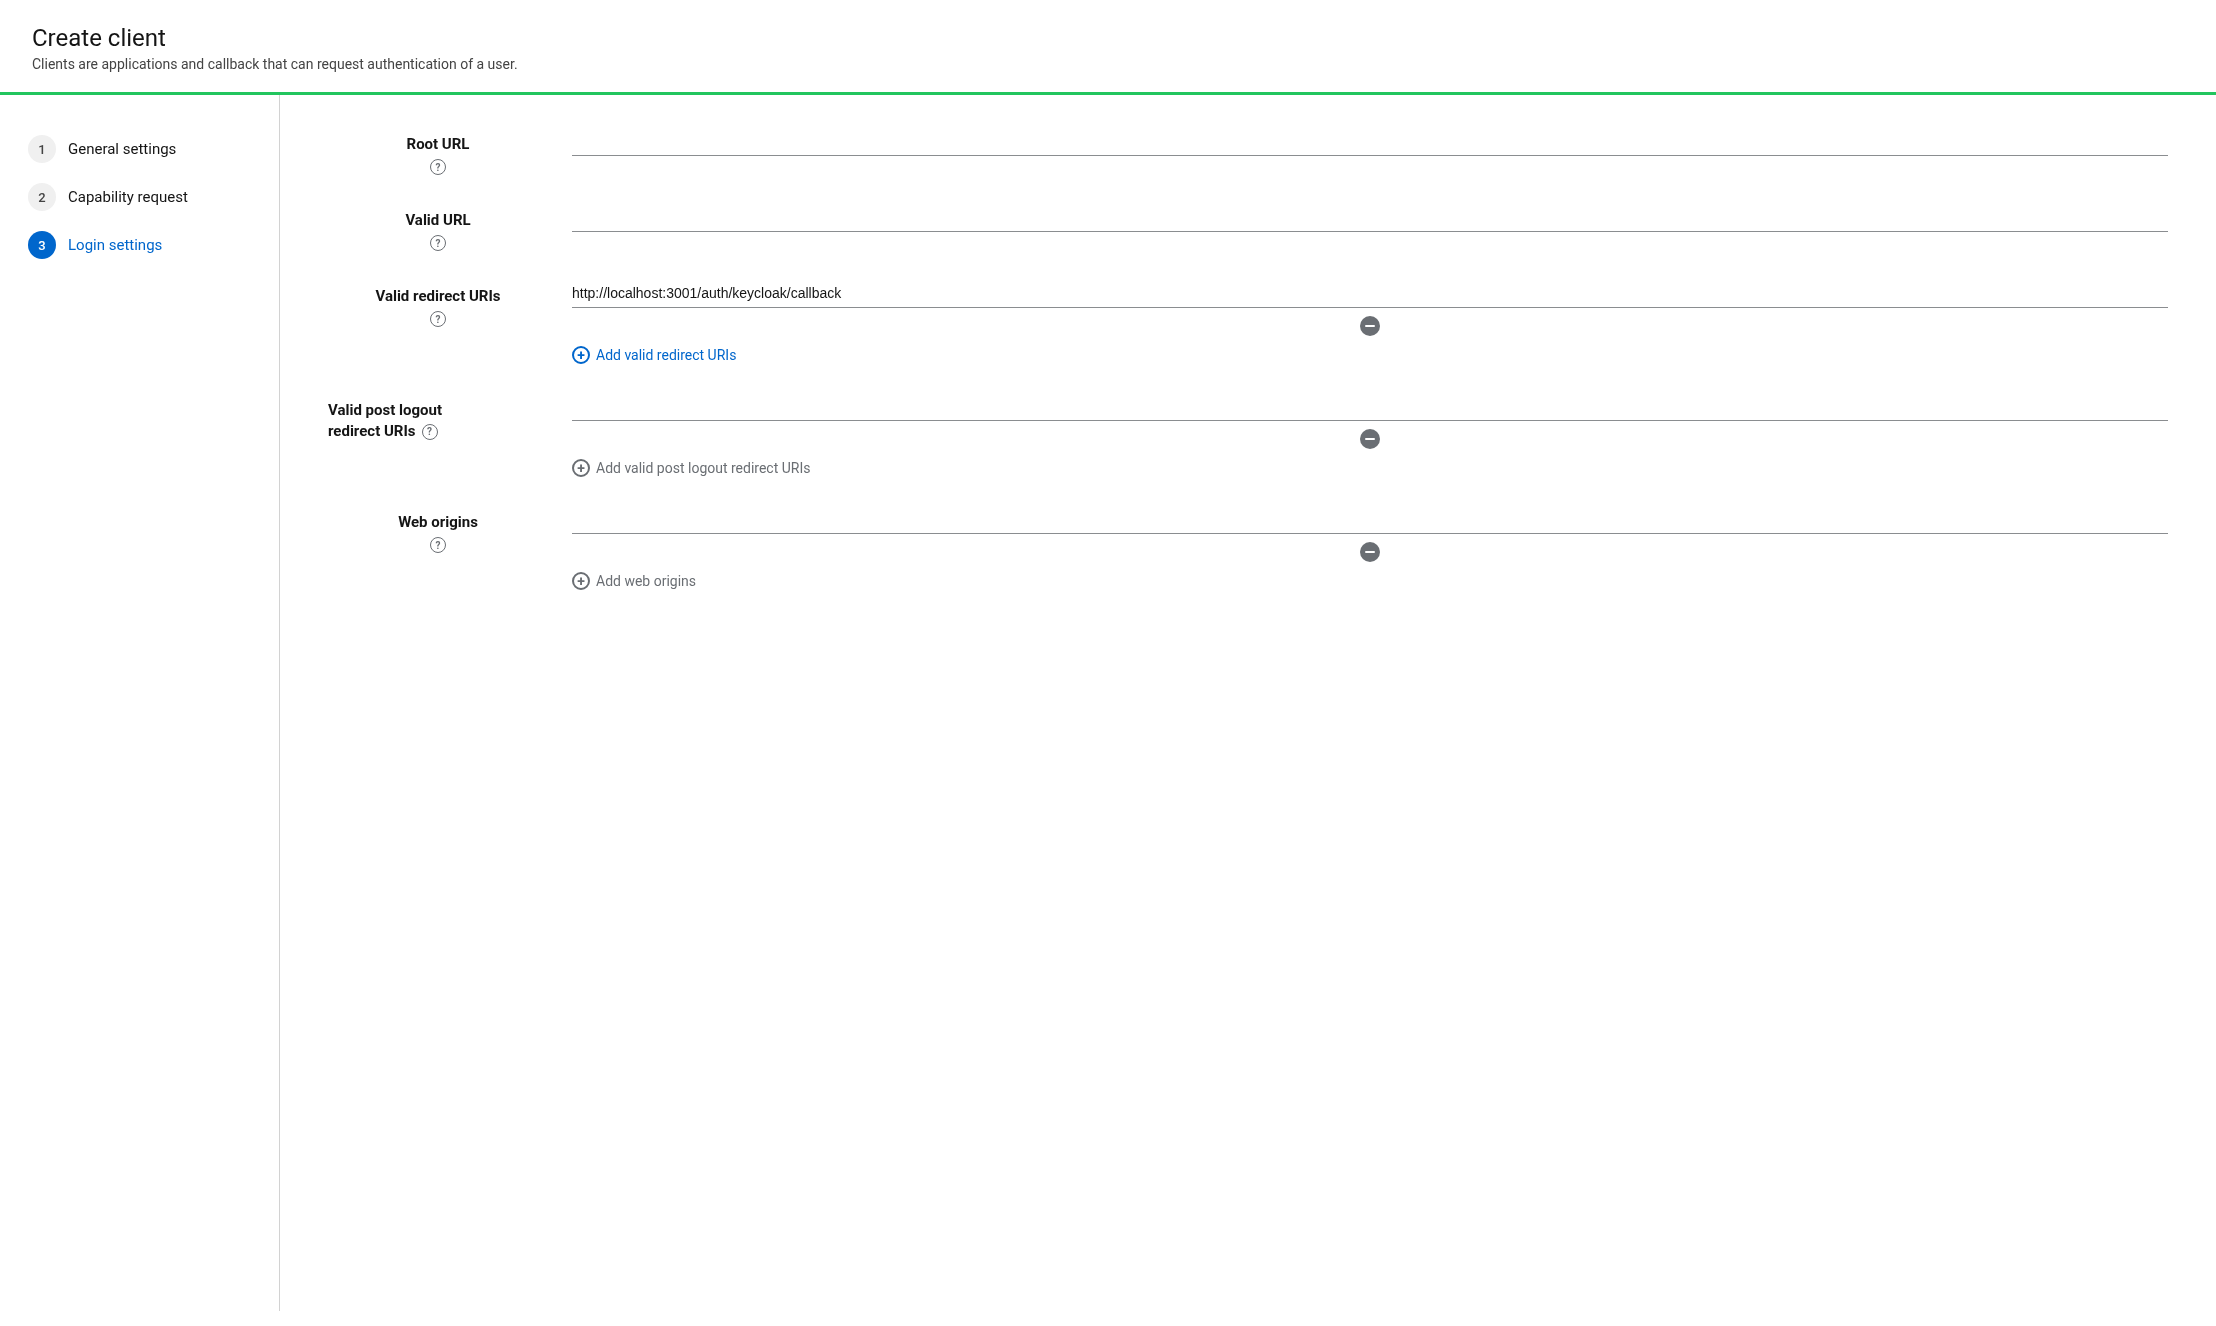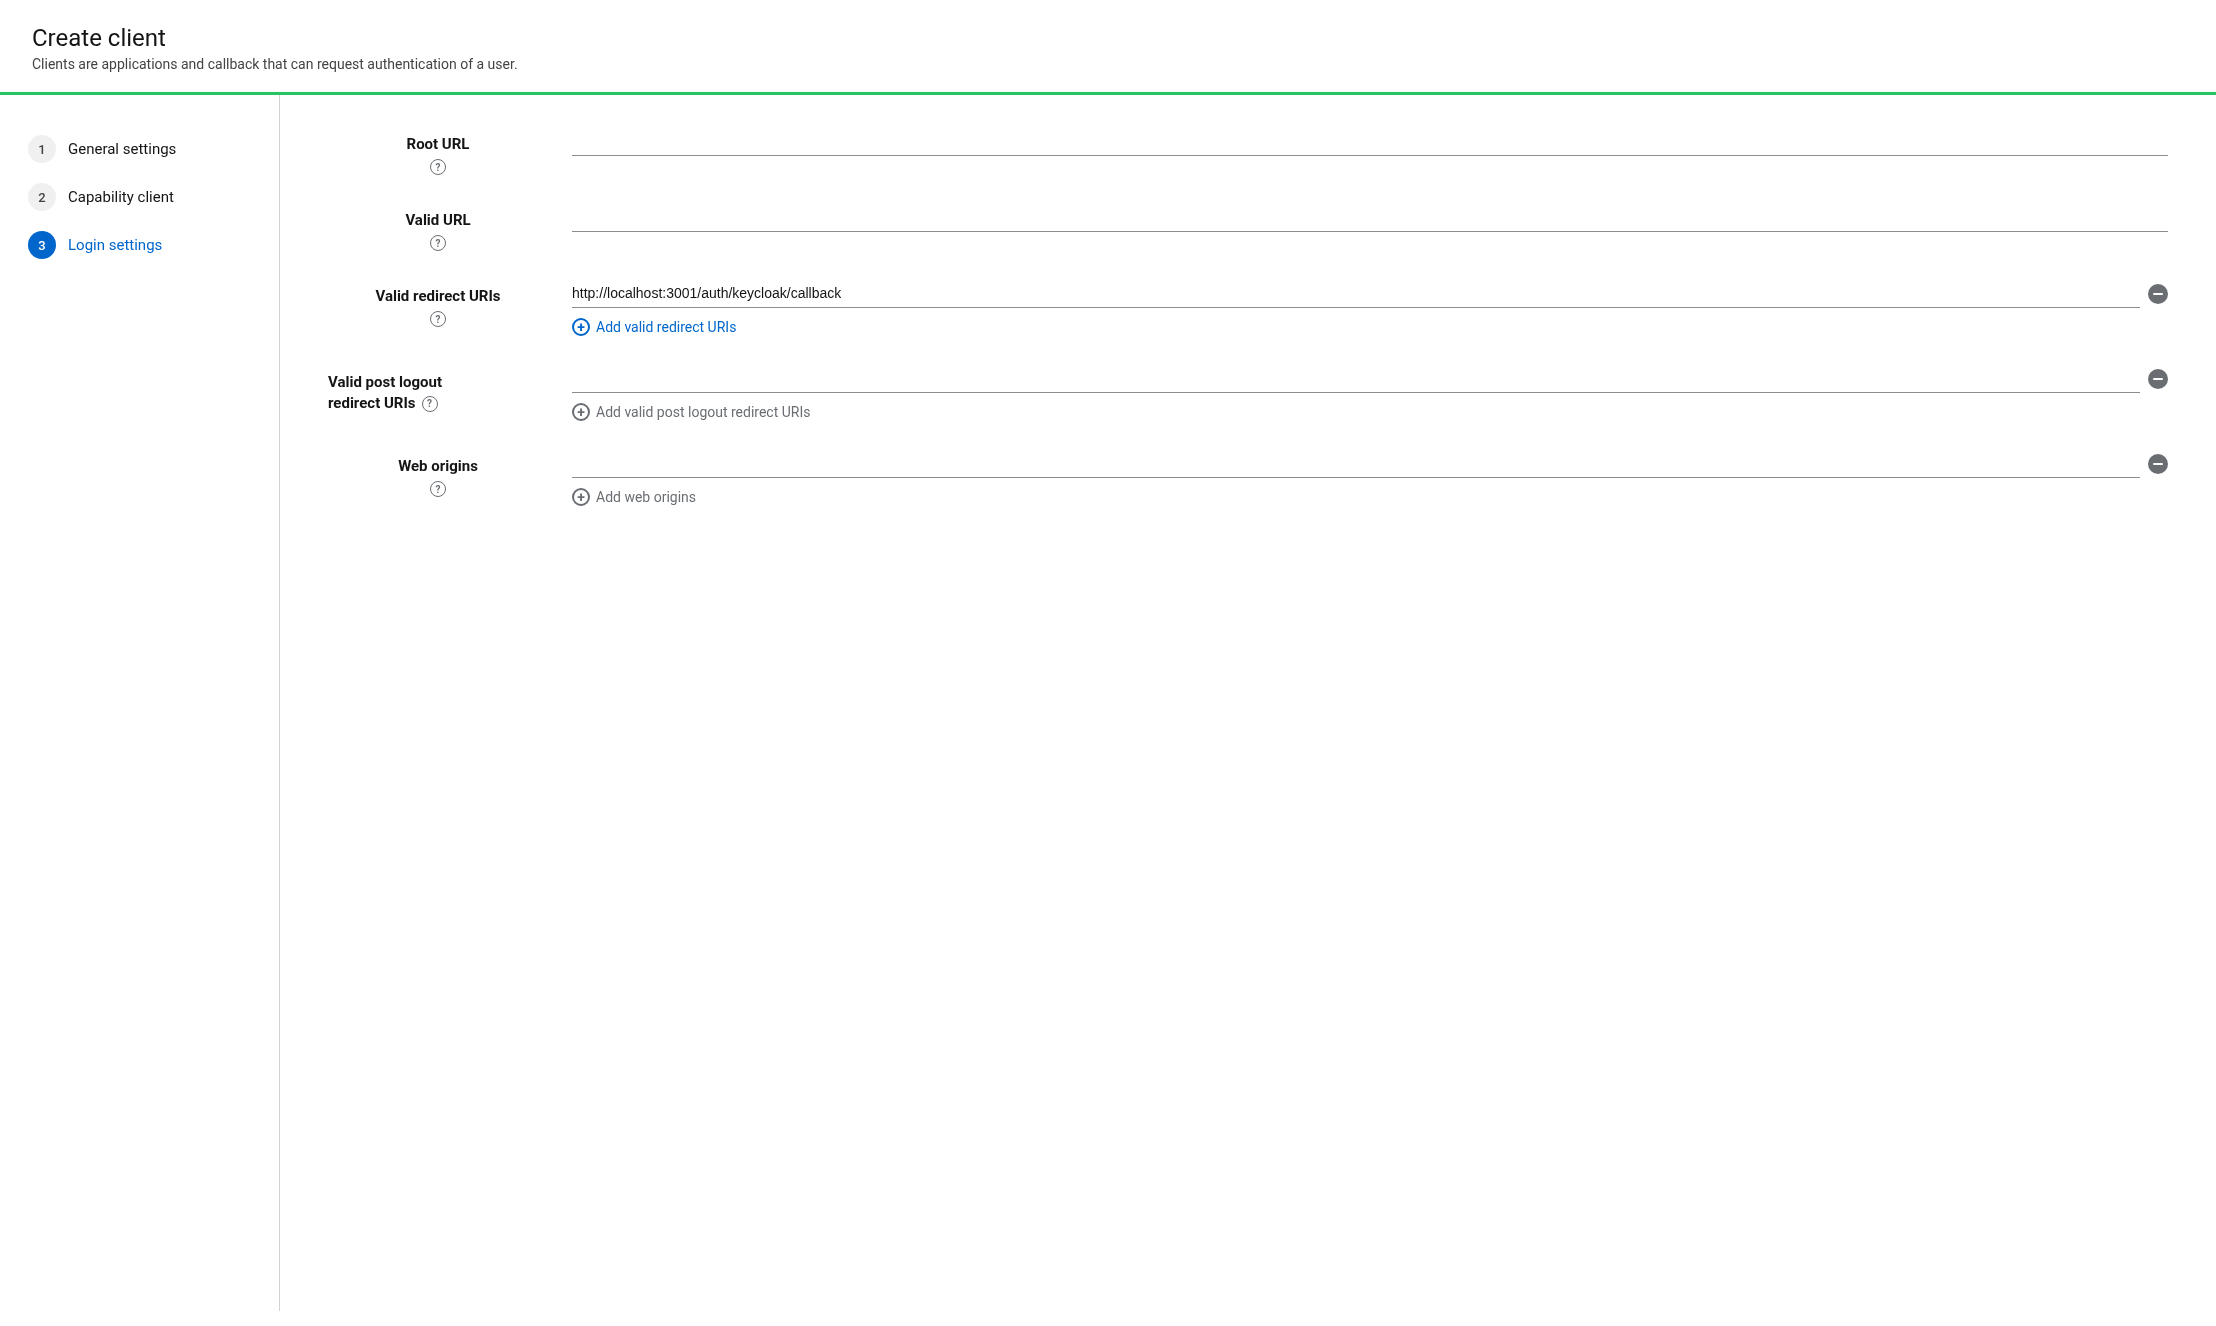--- a/index.html
+++ b/index.html
@@ -143,20 +143,21 @@
       font-size: 14px;
       color: #151515;
       background: transparent;
       outline: none;
     }
 
     .input-with-remove {
       display: flex;
       align-items: center;
       gap: 8px;
+      flex-direction: column;
     }
 
     .input-with-remove .text-input {
       flex: 1;
     }
 
     .remove-btn {
       width: 20px;
       height: 20px;
       border-radius: 50%;
@@ -239,21 +240,21 @@
 
   <nav class="sidebar">
 
     <div class="sidebar-item">
       <span class="step-badge inactive">1</span>
       <span>General settings</span>
     </div>
 
     <div class="sidebar-item">
       <span class="step-badge inactive">2</span>
-      <span>Capability client</span>
+      <span>Capability request</span>
     </div>
 
     <div class="sidebar-item active">
       <span class="step-badge active">3</span>
       <span>Login settings</span>
     </div>
 
   </nav>
 
   <main class="main-content">

